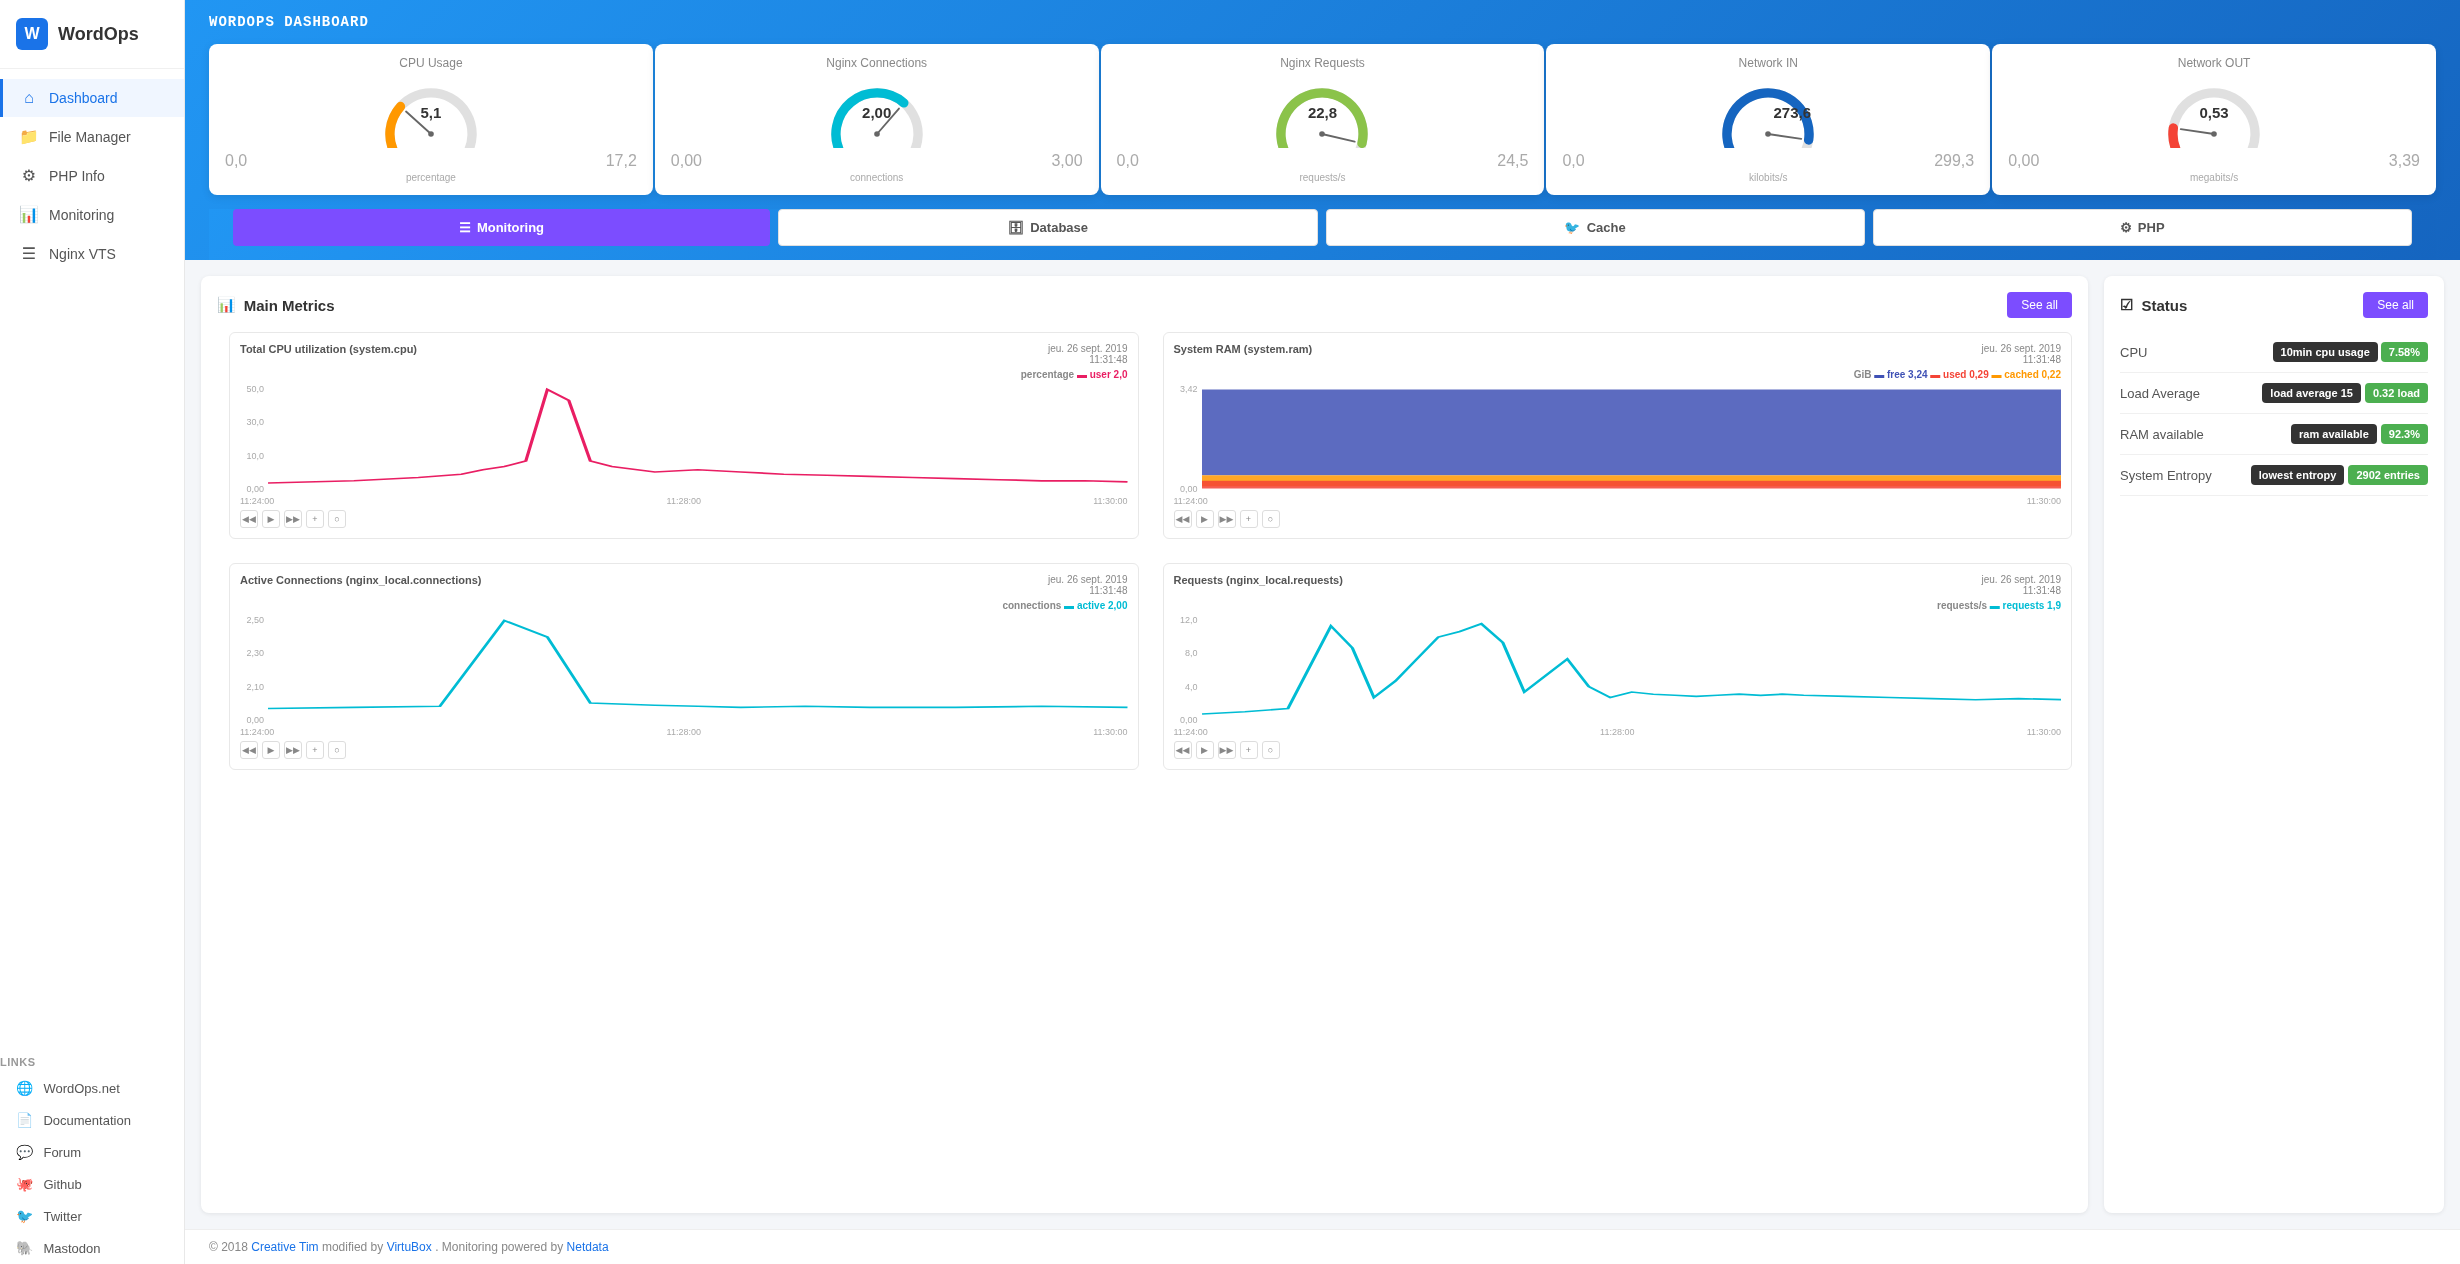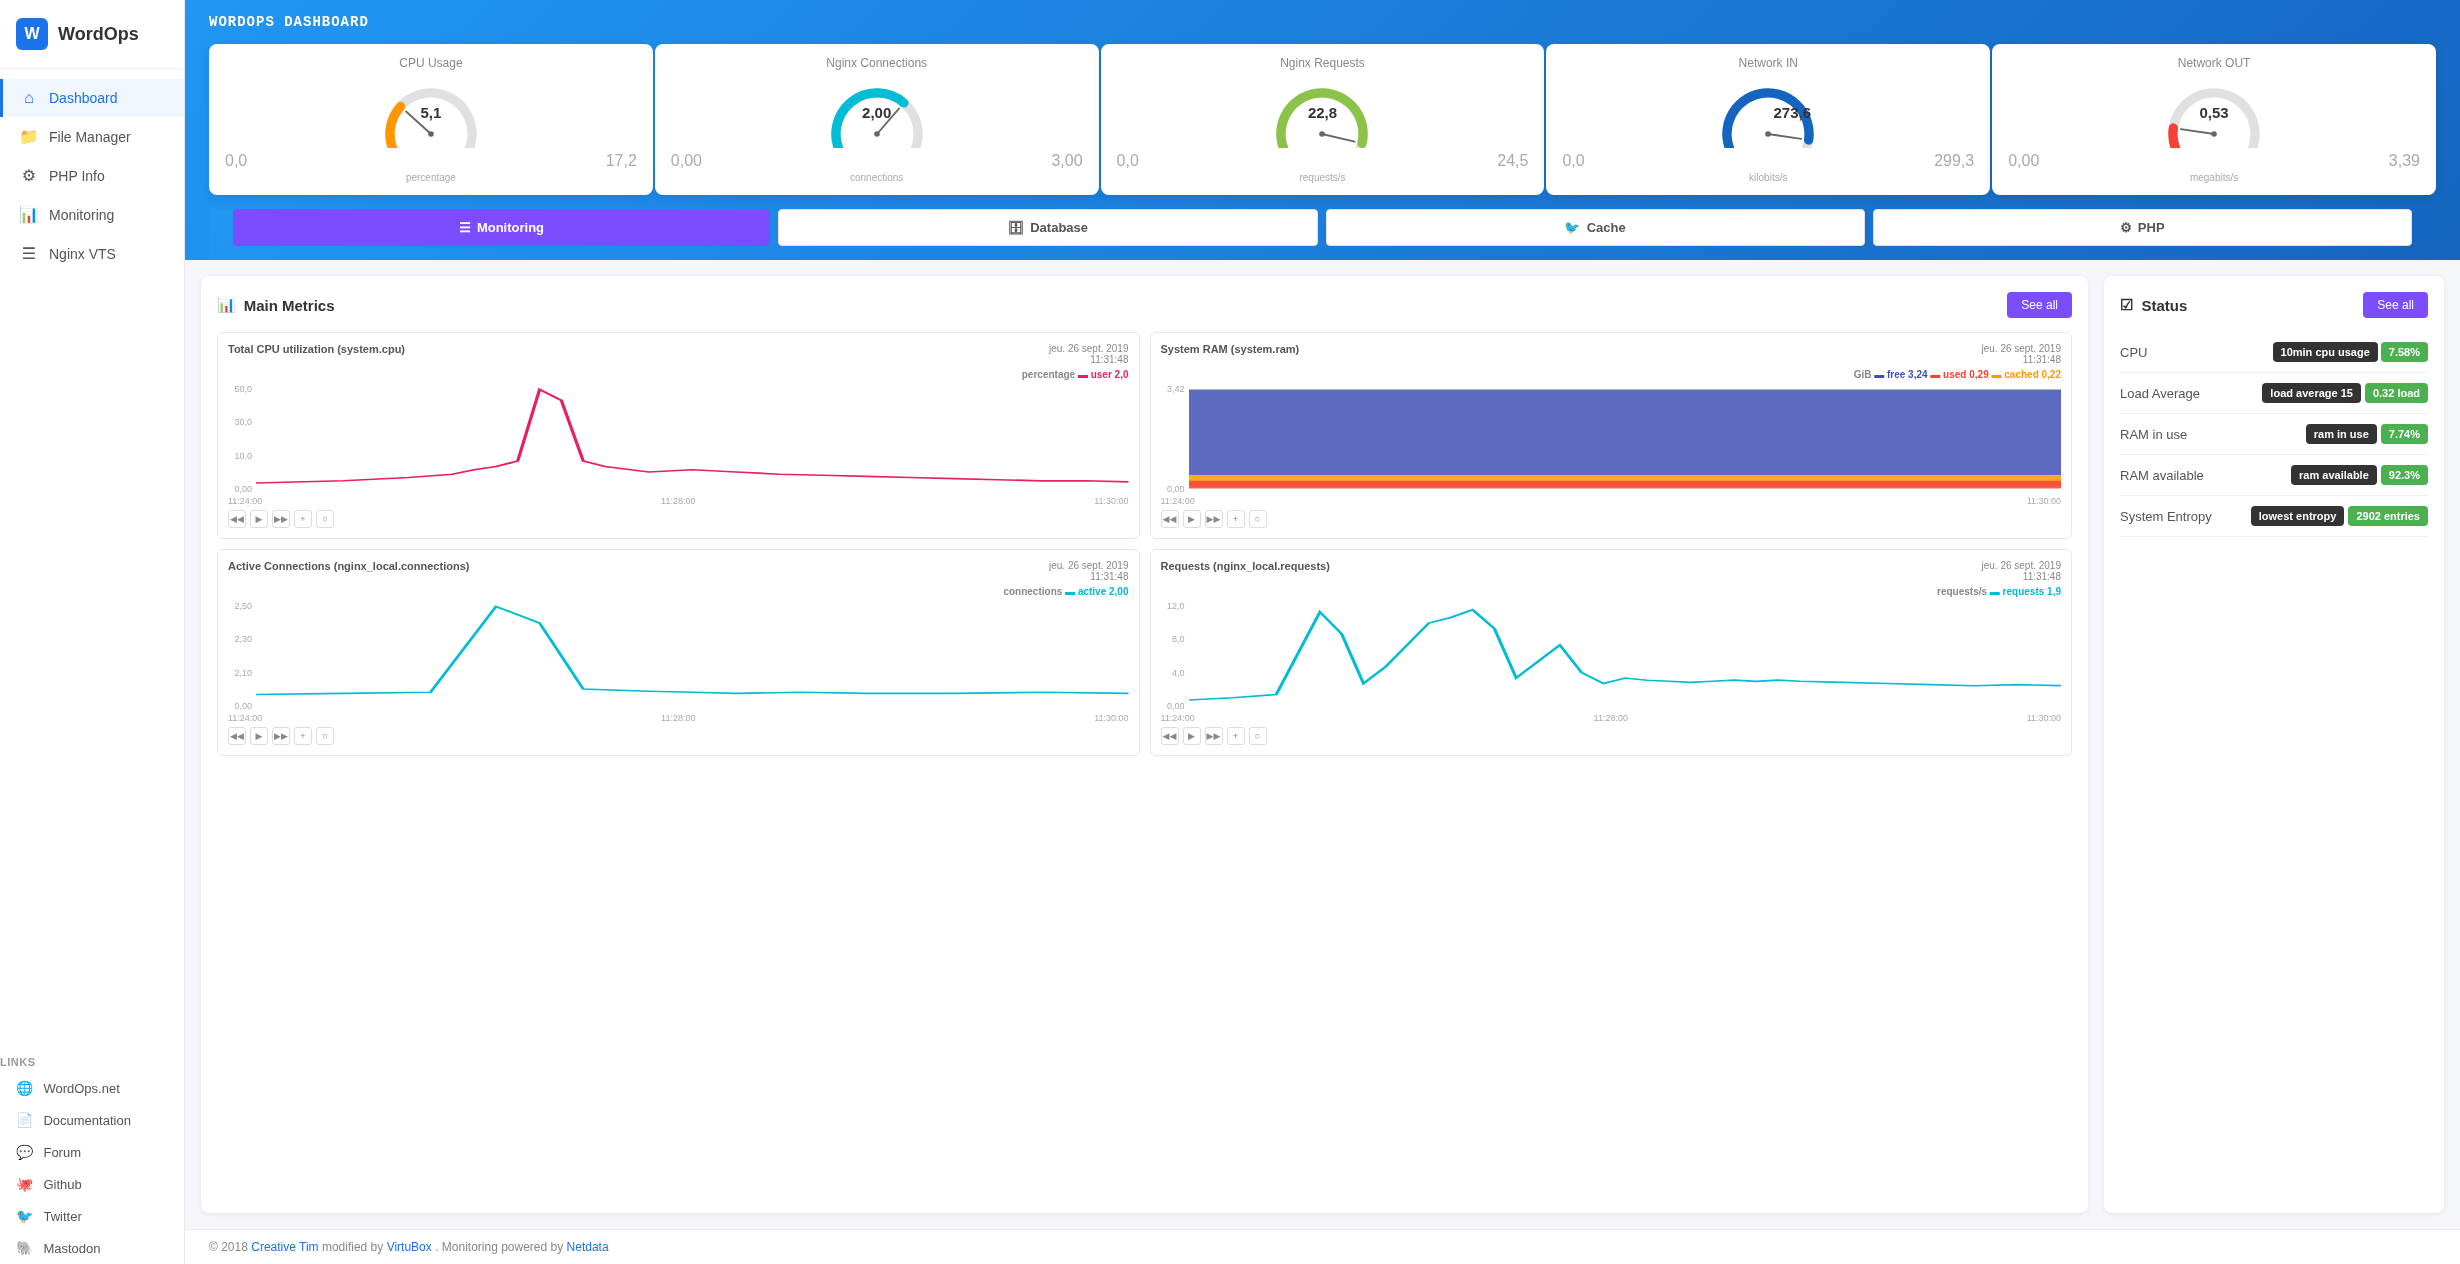--- a/index.html
+++ b/index.html
@@ -83,21 +83,21 @@
 
     
     .content-area { display: flex; flex: 1; overflow: hidden; padding: 16px; gap: 16px; background: #f4f6f9; }
 
     
     .metrics-panel { flex: 1; background: #fff; border-radius: 8px; padding: 16px; overflow-y: auto; box-shadow: 0 1px 4px rgba(0,0,0,0.08); }
     .panel-header { display: flex; align-items: center; justify-content: space-between; margin-bottom: 14px; }
     .panel-title { font-size: 15px; font-weight: 700; color: #333; display: flex; align-items: center; gap: 8px; }
     .see-all-btn { background: #7c4dff; color: #fff; border: none; border-radius: 4px; padding: 6px 14px; font-size: 12px; cursor: pointer; }
 
-    .charts-grid { display: grid; grid-template-columns: 1fr 1fr; gap: 10px; }
+    .charts-grid { display: grid; grid-template-columns: 1fr 1fr; gap: 24px; margin-left: 12px; }
     .chart-card { border: 1px solid #e8e8e8; border-radius: 6px; padding: 10px; }
     .chart-header { display: flex; justify-content: space-between; align-items: flex-start; margin-bottom: 4px; }
     .chart-title { font-size: 11px; color: #555; font-weight: 600; }
     .chart-timestamp { font-size: 10px; color: #888; text-align: right; }
     .chart-legend { font-size: 10px; color: #666; }
     .chart-legend span { font-weight: 700; }
     .chart-area { height: 120px; position: relative; overflow: hidden; }
     .chart-area svg { width: 100%; height: 100%; }
     .chart-footer { display: flex; align-items: center; justify-content: space-between; margin-top: 4px; }
     .chart-controls { display: flex; gap: 4px; }
@@ -463,27 +463,20 @@
     </div>
   </div>
           <div class="status-row">
     <span class="status-label">Load Average</span>
     <div style="display:flex;gap:4px;align-items:center;">
       <span class="status-badge" style="background:#333;">load average 15</span>
       <span class="status-badge" style="background:#4caf50;">0.32 load</span>
     </div>
   </div>
           <div class="status-row">
-    <span class="status-label">RAM in use</span>
-    <div style="display:flex;gap:4px;align-items:center;">
-      <span class="status-badge" style="background:#333;">ram in use</span>
-      <span class="status-badge" style="background:#4caf50;">7.74%</span>
-    </div>
-  </div>
-          <div class="status-row">
     <span class="status-label">RAM available</span>
     <div style="display:flex;gap:4px;align-items:center;">
       <span class="status-badge" style="background:#333;">ram available</span>
       <span class="status-badge" style="background:#4caf50;">92.3%</span>
     </div>
   </div>
           <div class="status-row">
     <span class="status-label">System Entropy</span>
     <div style="display:flex;gap:4px;align-items:center;">
       <span class="status-badge" style="background:#333;">lowest entropy</span>

